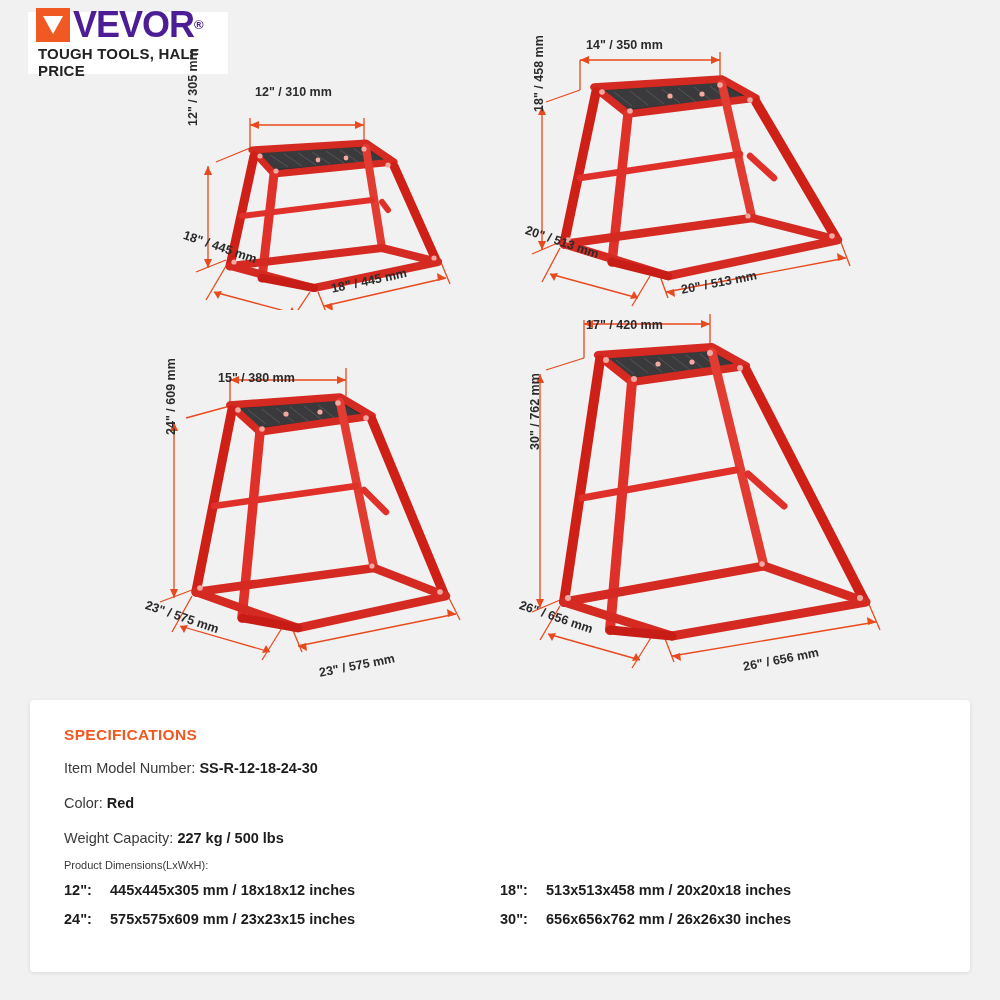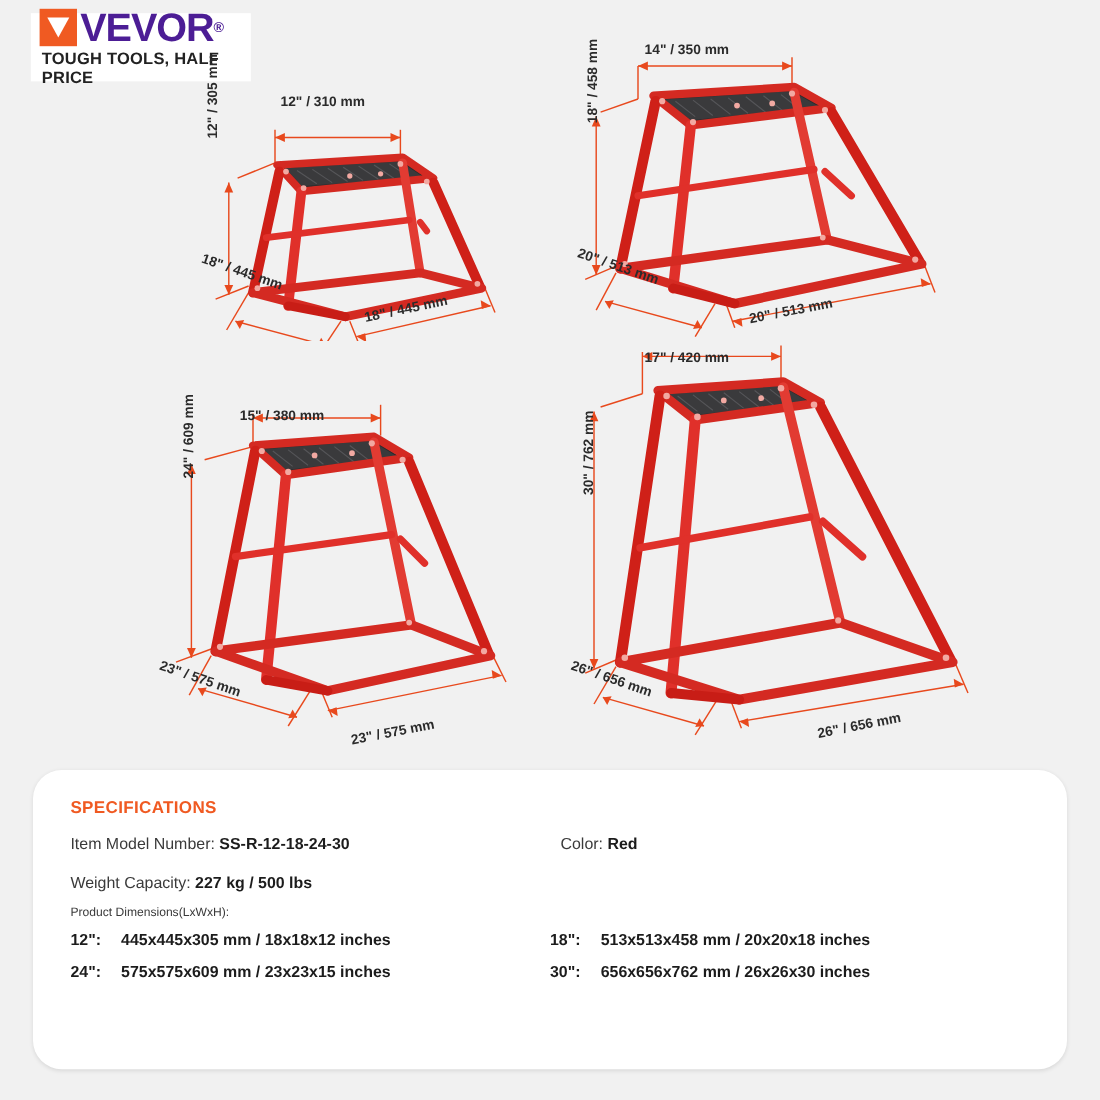--- a/index.html
+++ b/index.html
@@ -55,31 +55,31 @@
     font-size: 12.5px;
     font-weight: bold;
     white-space: nowrap;
   }
 
   
   .spec-card {
     position: absolute; left: 30px; top: 700px;
     width: 940px; height: 272px;
     background: #ffffff;
-    border-radius: 26px;
+    border-radius: 4px;
     box-shadow: 0 1px 4px rgba(0,0,0,.10);
     padding: 26px 34px 20px 34px;
   }
   .spec-title {
     color: #f05a22; font-size: 15.5px; font-weight: bold;
     letter-spacing: .3px; margin-bottom: 16px;
   }
   .spec-grid {
     display: grid;
-    grid-template-columns: 1fr 1fr;
+    grid-template-columns: 1fr;
     row-gap: 13px;
     gap: 19px;
   }
   .spec-item { font-size: 14.5px; color: #2f2f2f; }
   .spec-item .k { color: #3a3a3a; }
   .spec-item .v { font-weight: bold; color: #1c1c1c; }
   .dims-head { margin-top: 13px; font-size: 11px; color: #3a3a3a; }
   .dims-grid {
     margin-top: 11px;
     display: grid; grid-template-columns: 1fr 1fr;

